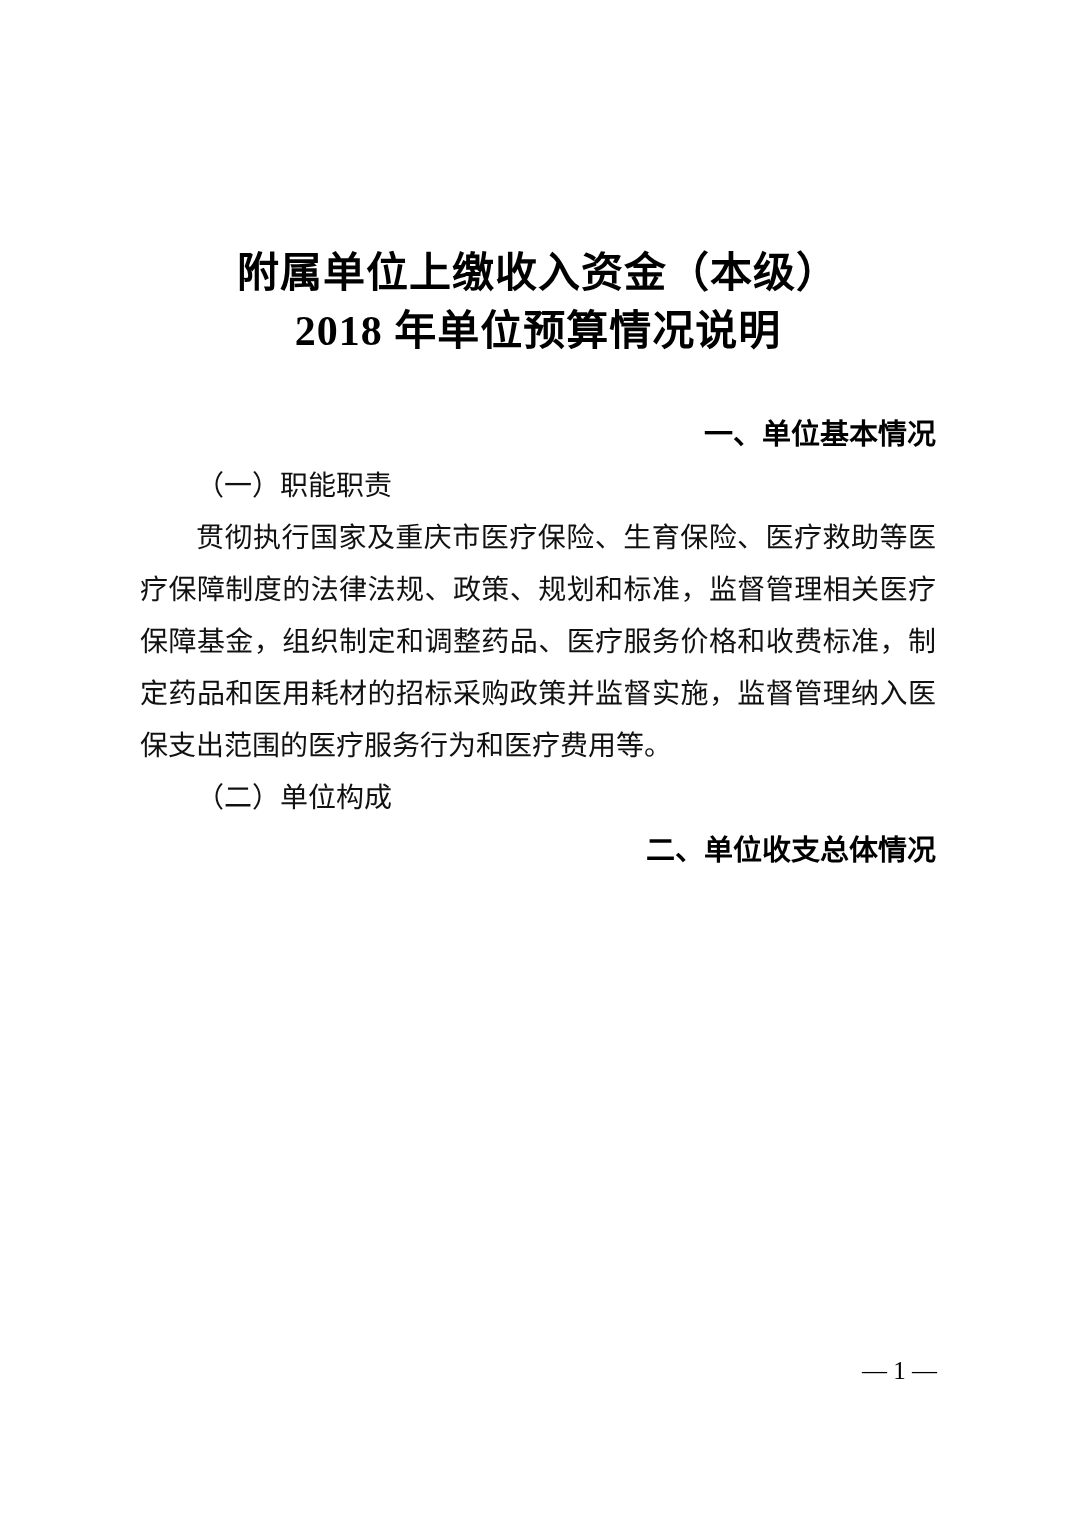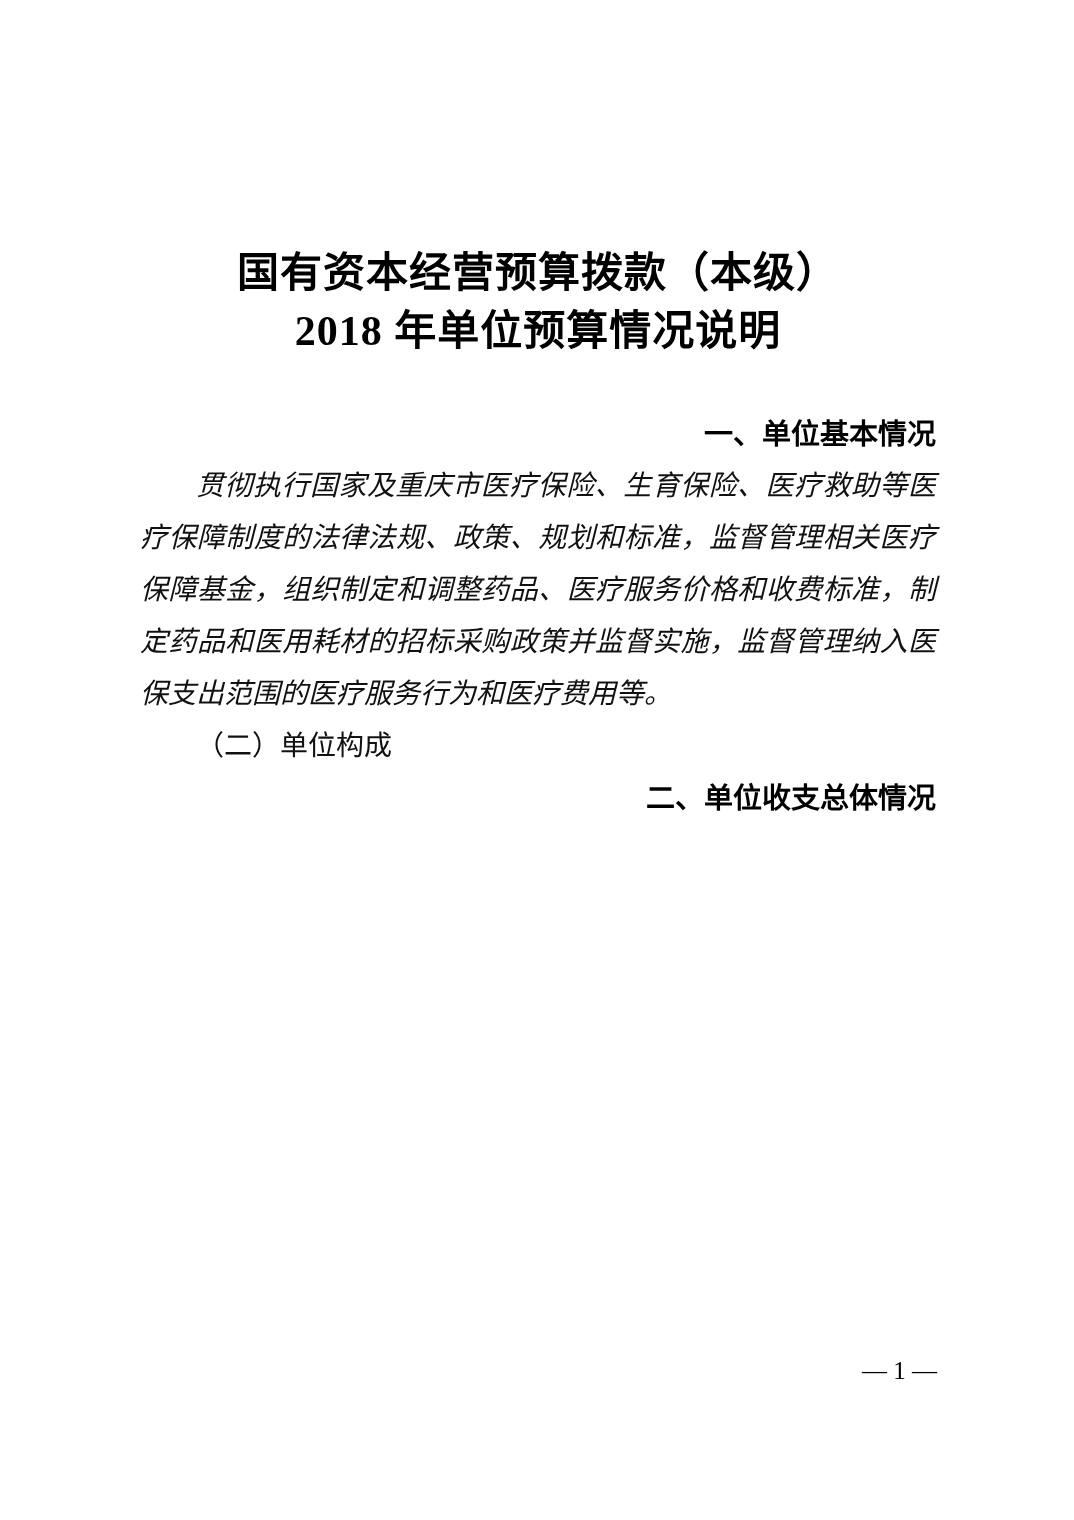--- a/index.html
+++ b/index.html
@@ -52,45 +52,45 @@
   .para {
     font-family: "Liberation Serif", serif;
     font-weight: normal;
     font-size: 28px;
     line-height: 52px;
     text-indent: 2em;
     text-align: justify;
     text-justify: inter-character;
     margin: 0;
     color: #111111;
-    font-style: italic;
   }
   .page-footer {
     position: absolute;
     top: 1356px;
     right: 137px;
     font-family: "Liberation Serif", serif;
     font-size: 25px;
     line-height: 30px;
     color: #000000;
   }
 </style>
 </head>
 <body>
 
 <div class="page">
   <div class="content">
 
     <div class="doc-title">
-      <div>国有资本经营预算拨款（本级）</div>
+      <div>附属单位上缴收入资金（本级）</div>
       <div>2018 年单位预算情况说明</div>
     </div>
 
     <div class="h1 first">一、单位基本情况</div>
 
+    <div class="h2">（一）职能职责</div>
 
     <p class="para">贯彻执行国家及重庆市医疗保险、生育保险、医疗救助等医疗保障制度的法律法规、政策、规划和标准，监督管理相关医疗保障基金，组织制定和调整药品、医疗服务价格和收费标准，制定药品和医用耗材的招标采购政策并监督实施，监督管理纳入医保支出范围的医疗服务行为和医疗费用等。</p>
 
     <div class="h2">（二）单位构成</div>
 
 
     <div class="h1">二、单位收支总体情况</div>
 
 
   </div>

